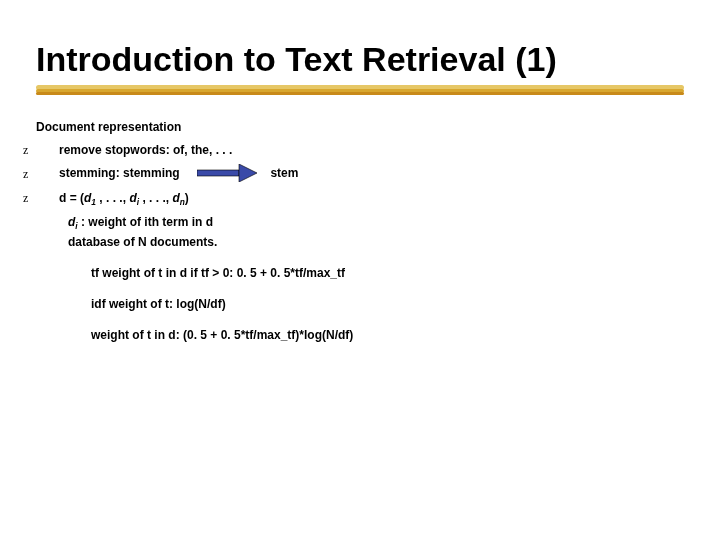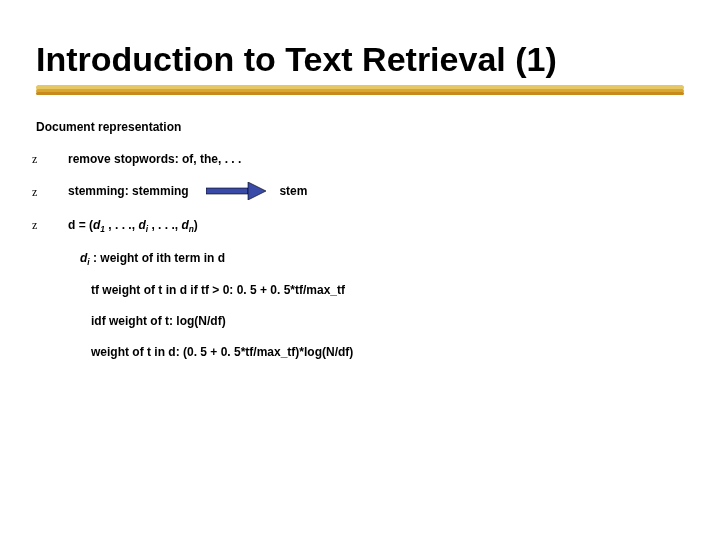--- a/index.html
+++ b/index.html
@@ -49,32 +49,32 @@
     font-size: 12px;
     font-weight: bold;
     line-height: 1.35;
   }
   .section-head {
     margin: 4px 0 2px 0;
   }
   .bulleted {
     padding-left: 20px;
     text-indent: -20px;
-    margin: 16px;
+    margin: 7px;
   }
   .bullet-glyph {
     display: inline-block;
     width: 16px;
     text-align: left;
     font-family: "Segoe UI Symbol", "Zapf Dingbats", serif;
     font-weight: normal;
   }
   .sub {
     padding-left: 28px;
-    margin: 16px;
+    margin: 4px;
   }
   .sub2 {
     padding-left: 40px;
     margin: 15px;
   }
   .it { font-style: italic; }
   sub { font-size: 0.7em; vertical-align: sub; line-height: 0; }
   .arrow {
     display: inline-block;
     vertical-align: middle;
@@ -116,18 +116,19 @@
       <span>stem</span>
     </p>
 
     <p class="bulleted">
       <span class="bullet-glyph">z</span><span>d = (<span class="it">d<sub>1</sub></span> , . . ., <span class="it">d<sub>i</sub></span> , . . ., <span class="it">d<sub>n</sub></span>)</span>
     </p>
     <p class="sub">
       <span class="it">d<sub>i</sub></span> : weight of ith term in d
     </p>
 
+    <p class="sub">database of N documents.</p>
     <p class="sub2">tf weight of t in d if tf &gt; 0:   0. 5 + 0. 5*tf/max_tf</p>
     <p class="sub2">idf weight of t:    log(N/df)</p>
     <p class="sub2">weight of t in d: (0. 5 + 0. 5*tf/max_tf)*log(N/df)</p>
 
   </div>
 </div>
 
 </body></html>

